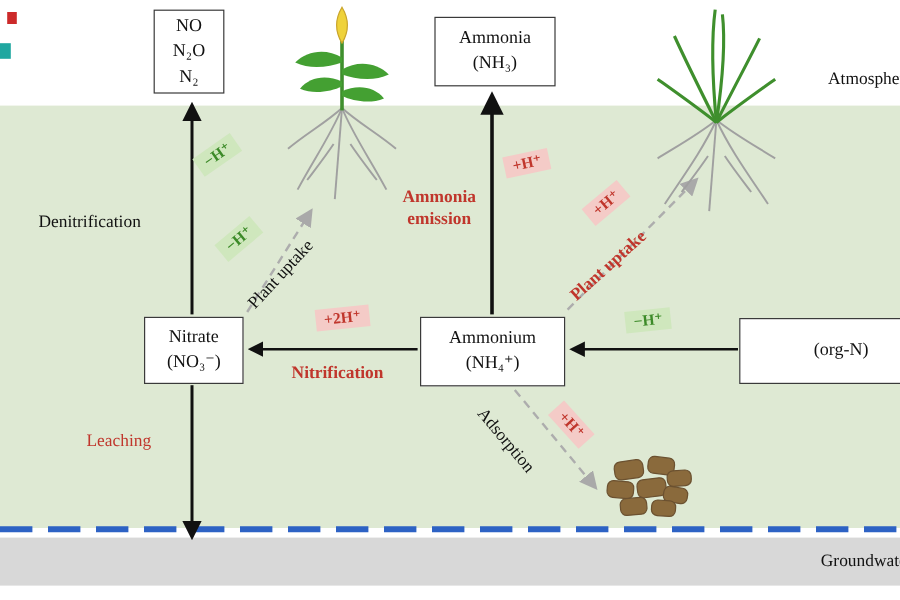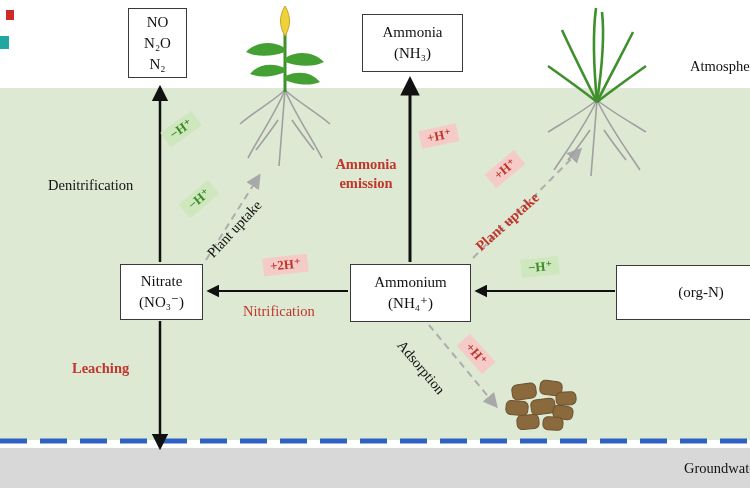--- a/index.html
+++ b/index.html
@@ -132,34 +132,34 @@
     <span>(NH₄⁺)</span>
   </div>
 
   <div class="nbox" style="left:616px;top:265px;width:170px;height:55px">
     <span>(org-N)</span>
   </div>
 
   <div class="lbl" style="left:690px;top:58px">Atmosphere</div>
   <div class="lbl" style="left:684px;top:460px">Groundwater</div>
 
-  <div class="lbl" style="left:48px;top:177px">Denitrification</div>
+  <div class="lbl" style="left:32px;top:177px">Denitrification</div>
 
   <div class="lbl red center" style="left:330px;top:155px;width:72px;white-space:normal;line-height:1.3;font-weight:bold">
     <span style="display:block">Ammonia</span>
     <span style="display:block">emission</span>
   </div>
 
   <div class="lbl rot" style="left:210px;top:247px;transform:rotate(-47deg)">Plant uptake</div>
   <div class="lbl rot red" style="left:478px;top:240px;transform:rotate(-42deg);font-weight:bold">Plant uptake</div>
 
-  <div class="lbl red" style="left:243px;top:303px;font-weight:normal">Nitrification</div>
+  <div class="lbl red" style="left:243px;top:303px;font-weight:bold">Nitrification</div>
 
   <div class="lbl rot" style="left:400px;top:334px;transform:rotate(50deg)">Adsorption</div>
-  <div class="lbl red" style="left:72px;top:360px;font-weight:bold">Leaching</div>
+  <div class="lbl red" style="left:72px;top:360px;font-weight:normal">Leaching</div>
 
   <span class="badge green" style="left:162px;top:120px;transform:rotate(-35deg)">−H⁺</span>
   <span class="badge green" style="left:180px;top:190px;transform:rotate(-40deg)">−H⁺</span>
   <span class="badge pink" style="left:420px;top:127px;transform:rotate(-12deg)">+H⁺</span>
   <span class="badge pink" style="left:486px;top:160px;transform:rotate(-40deg)">+H⁺</span>
   <span class="badge pink" style="left:263px;top:256px;transform:rotate(-6deg)">+2H⁺</span>
   <span class="badge green" style="left:521px;top:258px;transform:rotate(-6deg)">−H⁺</span>
   <span class="badge pink" style="left:457px;top:345px;transform:rotate(48deg)">+H⁺</span>
 
   <div class="artifact" style="left:6px;top:10px;width:8px;height:10px;background:#cc2a2a"></div>

